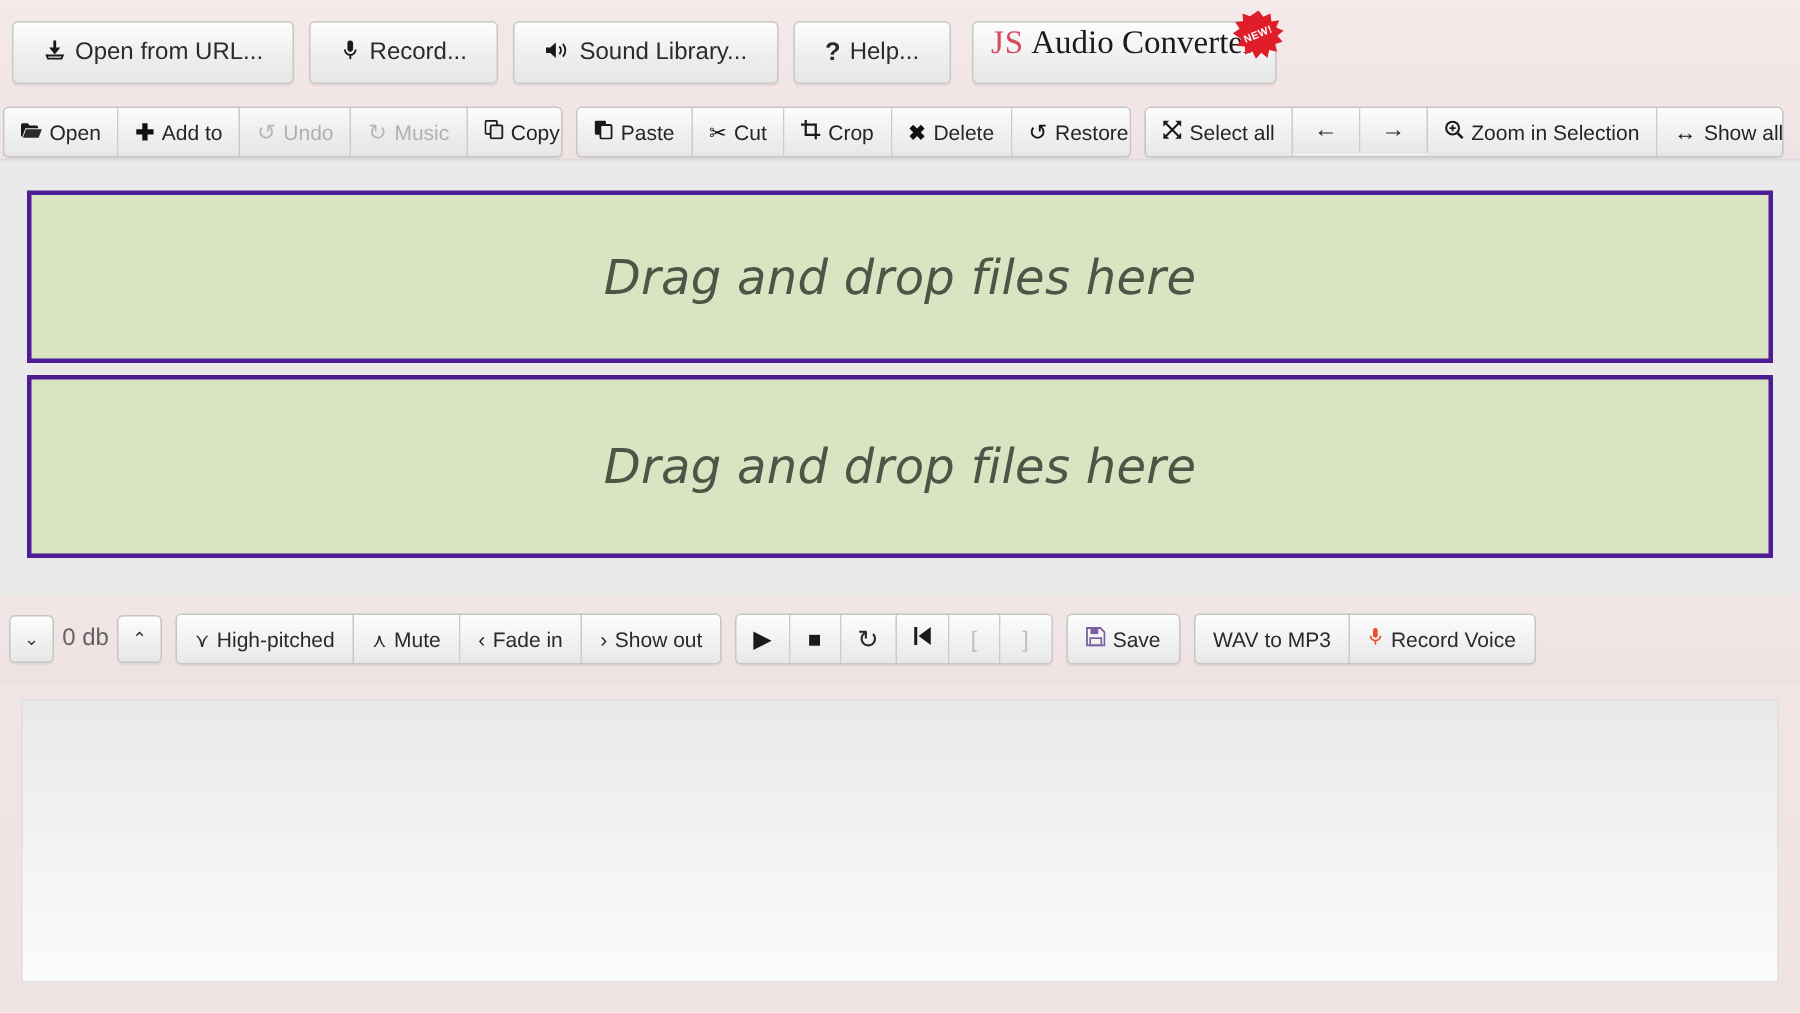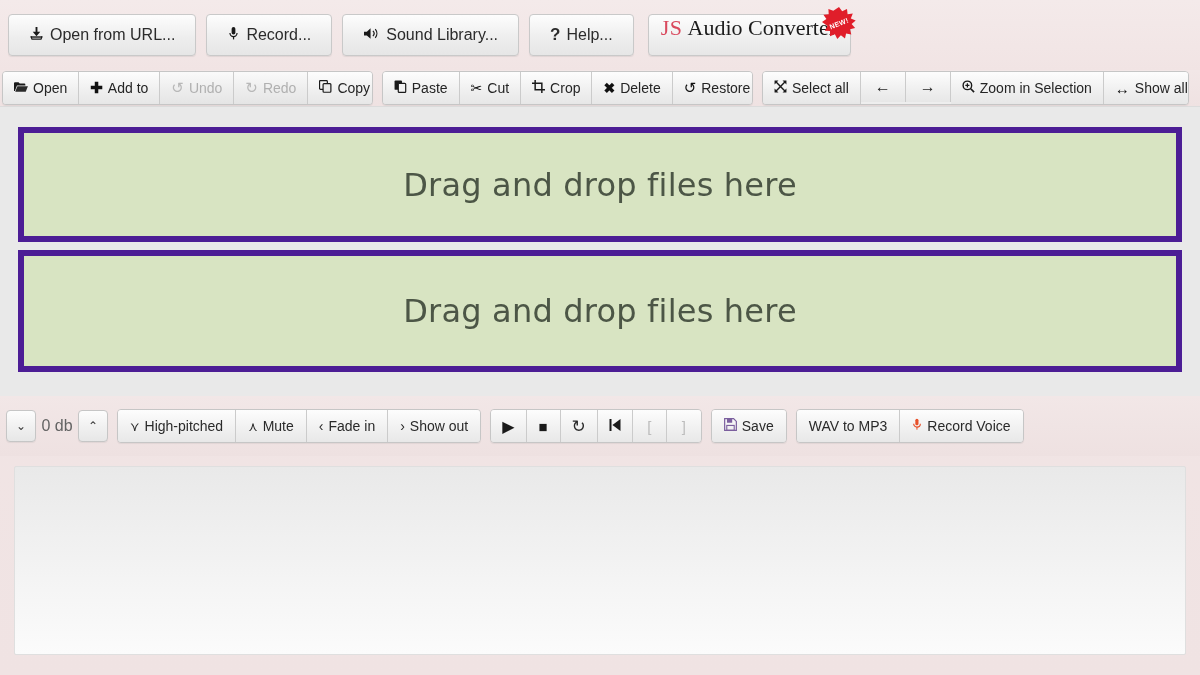--- a/index.html
+++ b/index.html
@@ -127,25 +127,26 @@
 
   
   .editor {
     background: #e9e9e9;
     border-top: 1px solid #dcdcdc;
     padding: 20px 18px 16px 18px;
     height: 290px;
   }
   .dropzone {
     background: #d8e4c2;
-    border: 6px solid #4c1d95;
+    border: 3px solid #4c1d95;
     display: flex;
     align-items: center;
     justify-content: center;
     color: #4c5646;
+    font-style: italic;
     font-size: 32px;
     font-family: "DejaVu Sans", sans-serif;
     letter-spacing: .2px;
   }
   .dz-1 { height: 115px; }
   .dz-gap { height: 8px; background: #e9e9e9; }
   .dz-2 { height: 122px; }
 
   
   .bottombar {
@@ -296,21 +297,21 @@
     <button class="tb-btn">
       <span class="ic" style="font-weight:bold;font-size:15px;">✚</span>
       <span>Add to</span>
     </button>
     <button class="tb-btn disabled">
       <span class="ic" style="font-size:15px;">↺</span>
       <span>Undo</span>
     </button>
     <button class="tb-btn disabled">
       <span class="ic" style="font-size:15px;">↻</span>
-      <span>Redo</span>
+      <span>Music</span>
     </button>
     <button class="tb-btn">
       <span class="ic">
         <svg width="13" height="13" viewBox="0 0 14 14" aria-hidden="true">
           <rect x="0.6" y="0.6" width="8.4" height="9.4" rx="1" fill="none" stroke="#1a1a1a" stroke-width="1.3"></rect>
           <rect x="4.4" y="3.8" width="8.4" height="9.4" rx="1" fill="#e9e9e9" stroke="#1a1a1a" stroke-width="1.3"></rect>
         </svg>
       </span>
       <span>Copy</span>
     </button>

